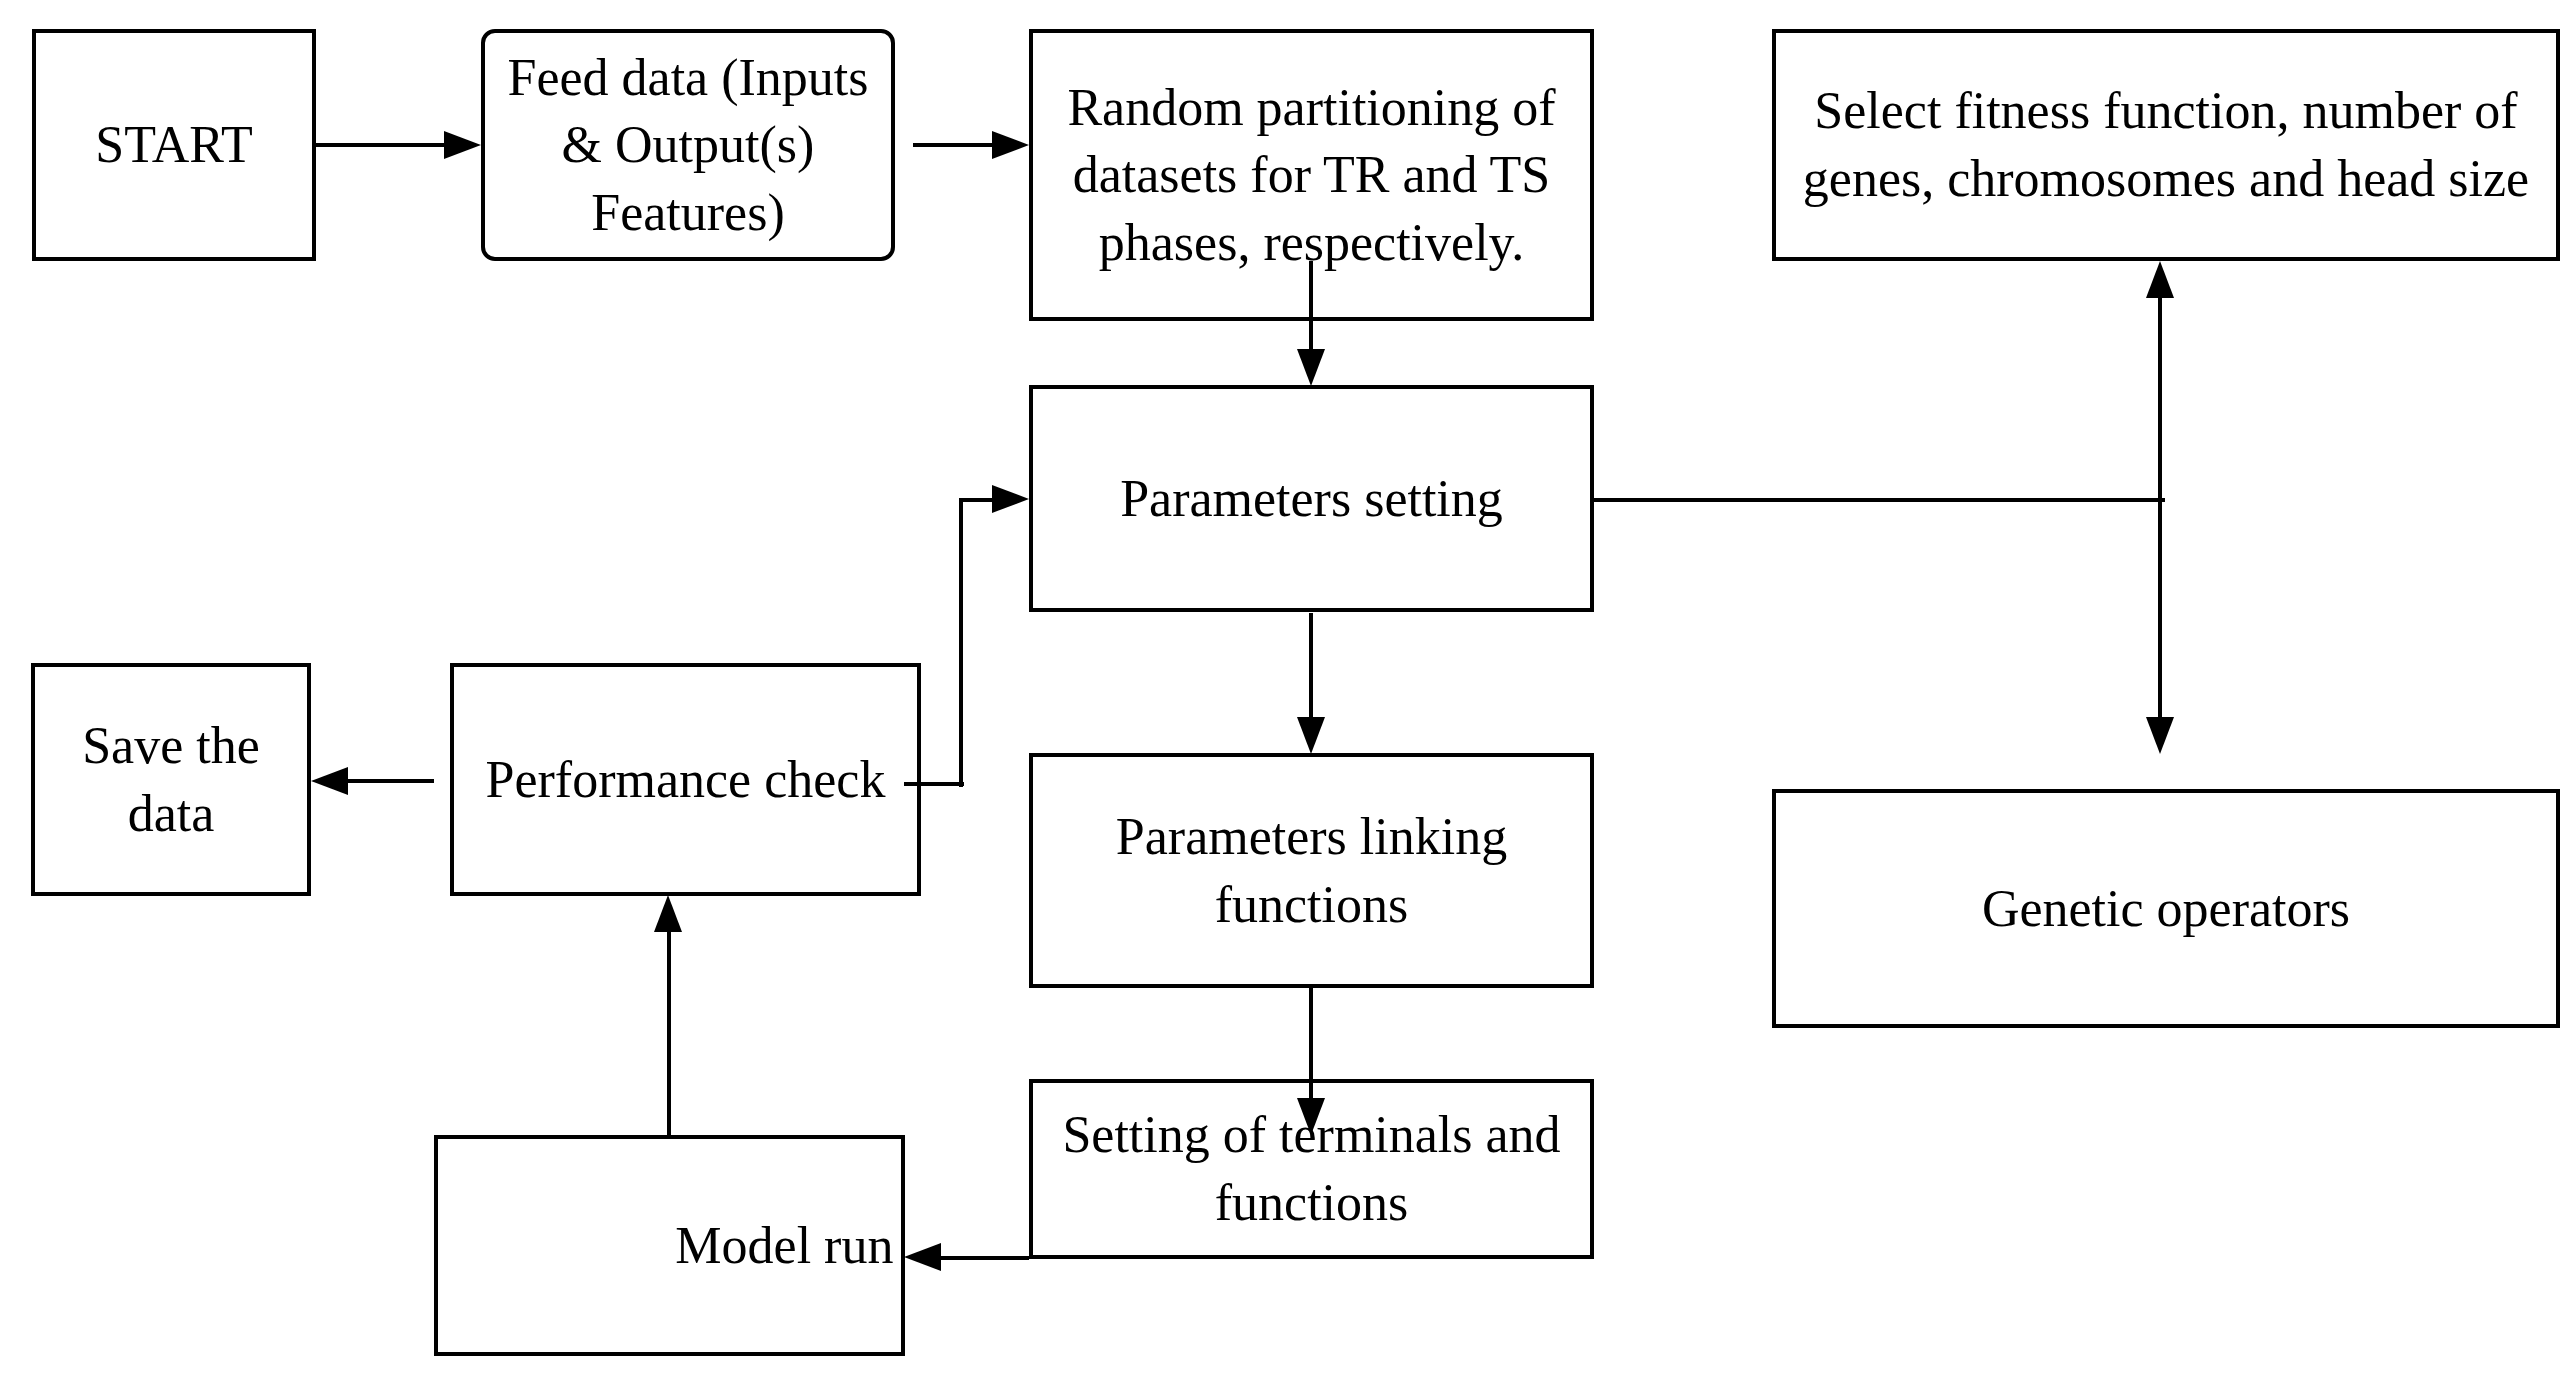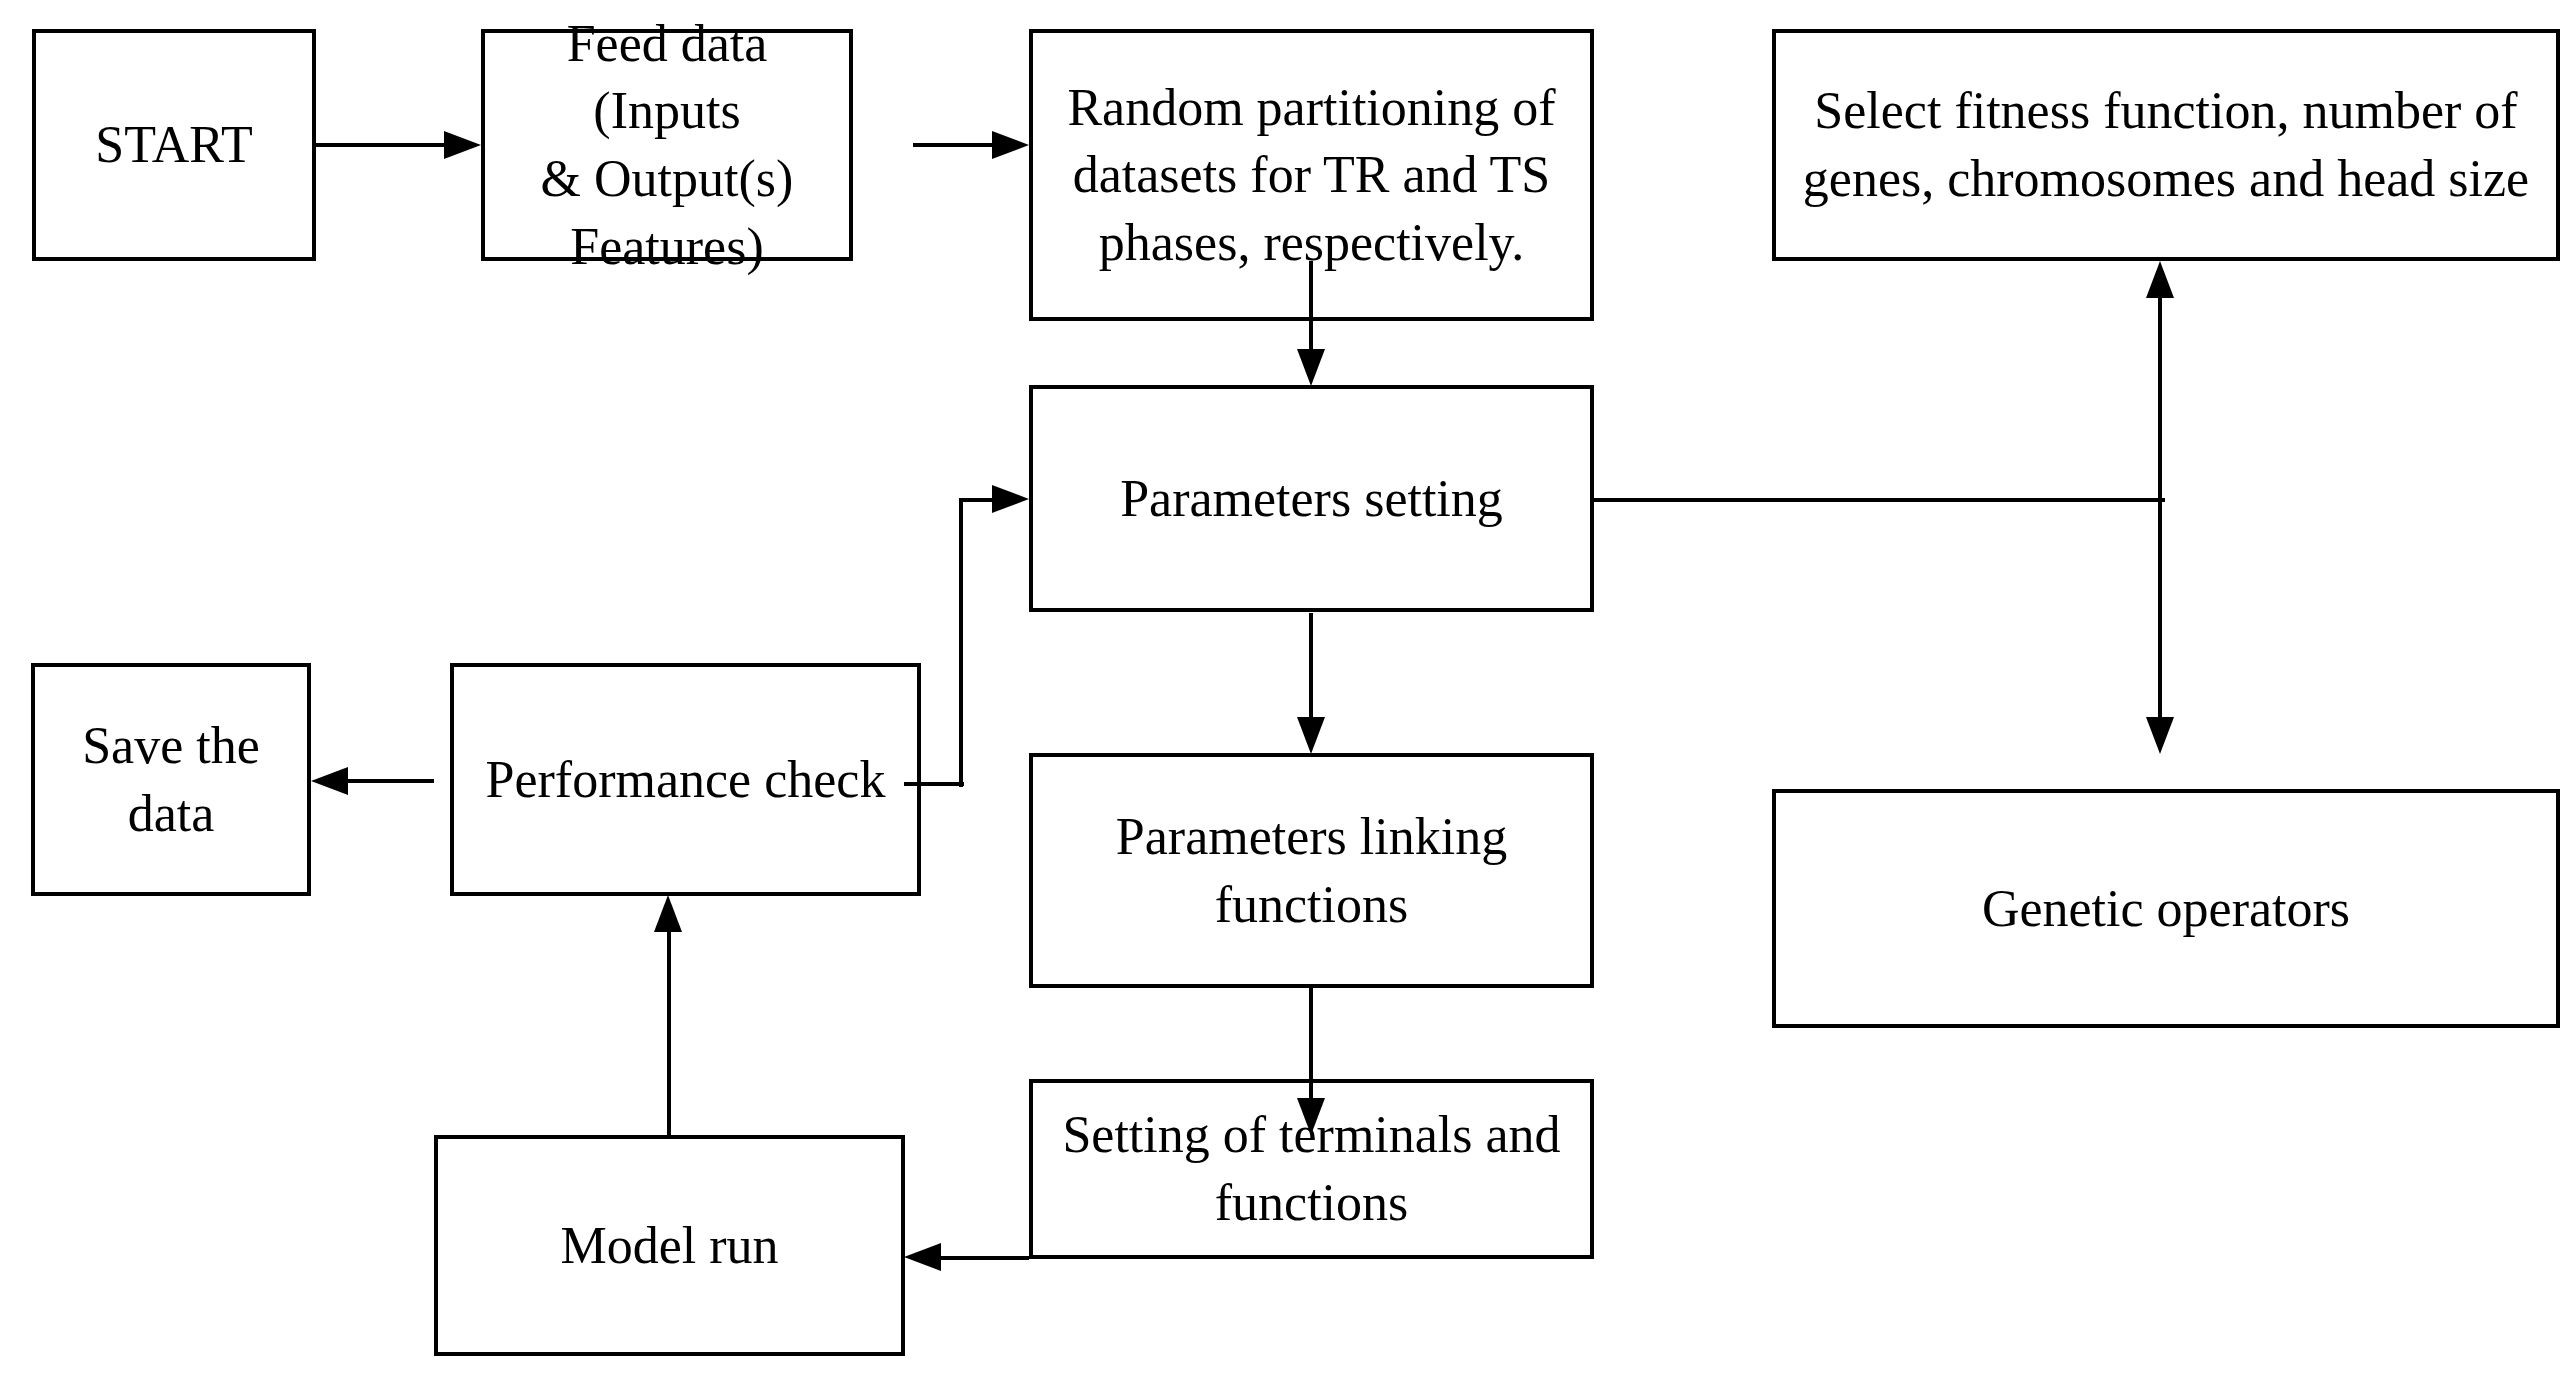--- a/index.html
+++ b/index.html
@@ -59,29 +59,29 @@
     border-top: 37px solid #000000;
   }
   .arr.up {
     border-left: 14.5px solid transparent;
     border-right: 14.5px solid transparent;
     border-bottom: 37px solid #000000;
   }
 
   
   #n-start     { left: 32px;   top: 29px;   width: 284px;  height: 232px; }
-  #n-feed      { left: 481px;  top: 29px;   width: 372px;  height: 232px; }
+  #n-feed      { left: 481px;  top: 29px;   width: 414px;  height: 232px; border-radius: 14px; }
   #n-random    { left: 1029px; top: 29px;   width: 565px;  height: 292px; }
   #n-select    { left: 1772px; top: 29px;   width: 788px; height: 232px; }
   #n-params    { left: 1029px; top: 385px;  width: 565px;  height: 227px; }
   #n-save      { left: 31px;   top: 663px;  width: 280px;  height: 233px; }
   #n-perf      { left: 434px;  top: 663px;  width: 471px;  height: 233px; margin-left: 16px; }
   #n-assign    { left: 1029px; top: 753px;  width: 565px;  height: 235px; }
   #n-genetic   { left: 1772px; top: 753px;  width: 788px; height: 239px; margin-top: 36px; }
-  #n-modelrun  { left: 434px;  top: 1135px; width: 471px;  height: 221px; }
+  #n-modelrun  { left: 434px;  top: 1135px; width: 471px;  height: 221px; justify-content: flex-end; }
   #n-terminals { left: 1029px; top: 1079px; width: 565px;  height: 180px; }
 </style>
 </head>
 <body>
 
 <div id="canvas">
 
   <div class="node" id="n-start">
     <div class="lbl">START</div>
   </div>

